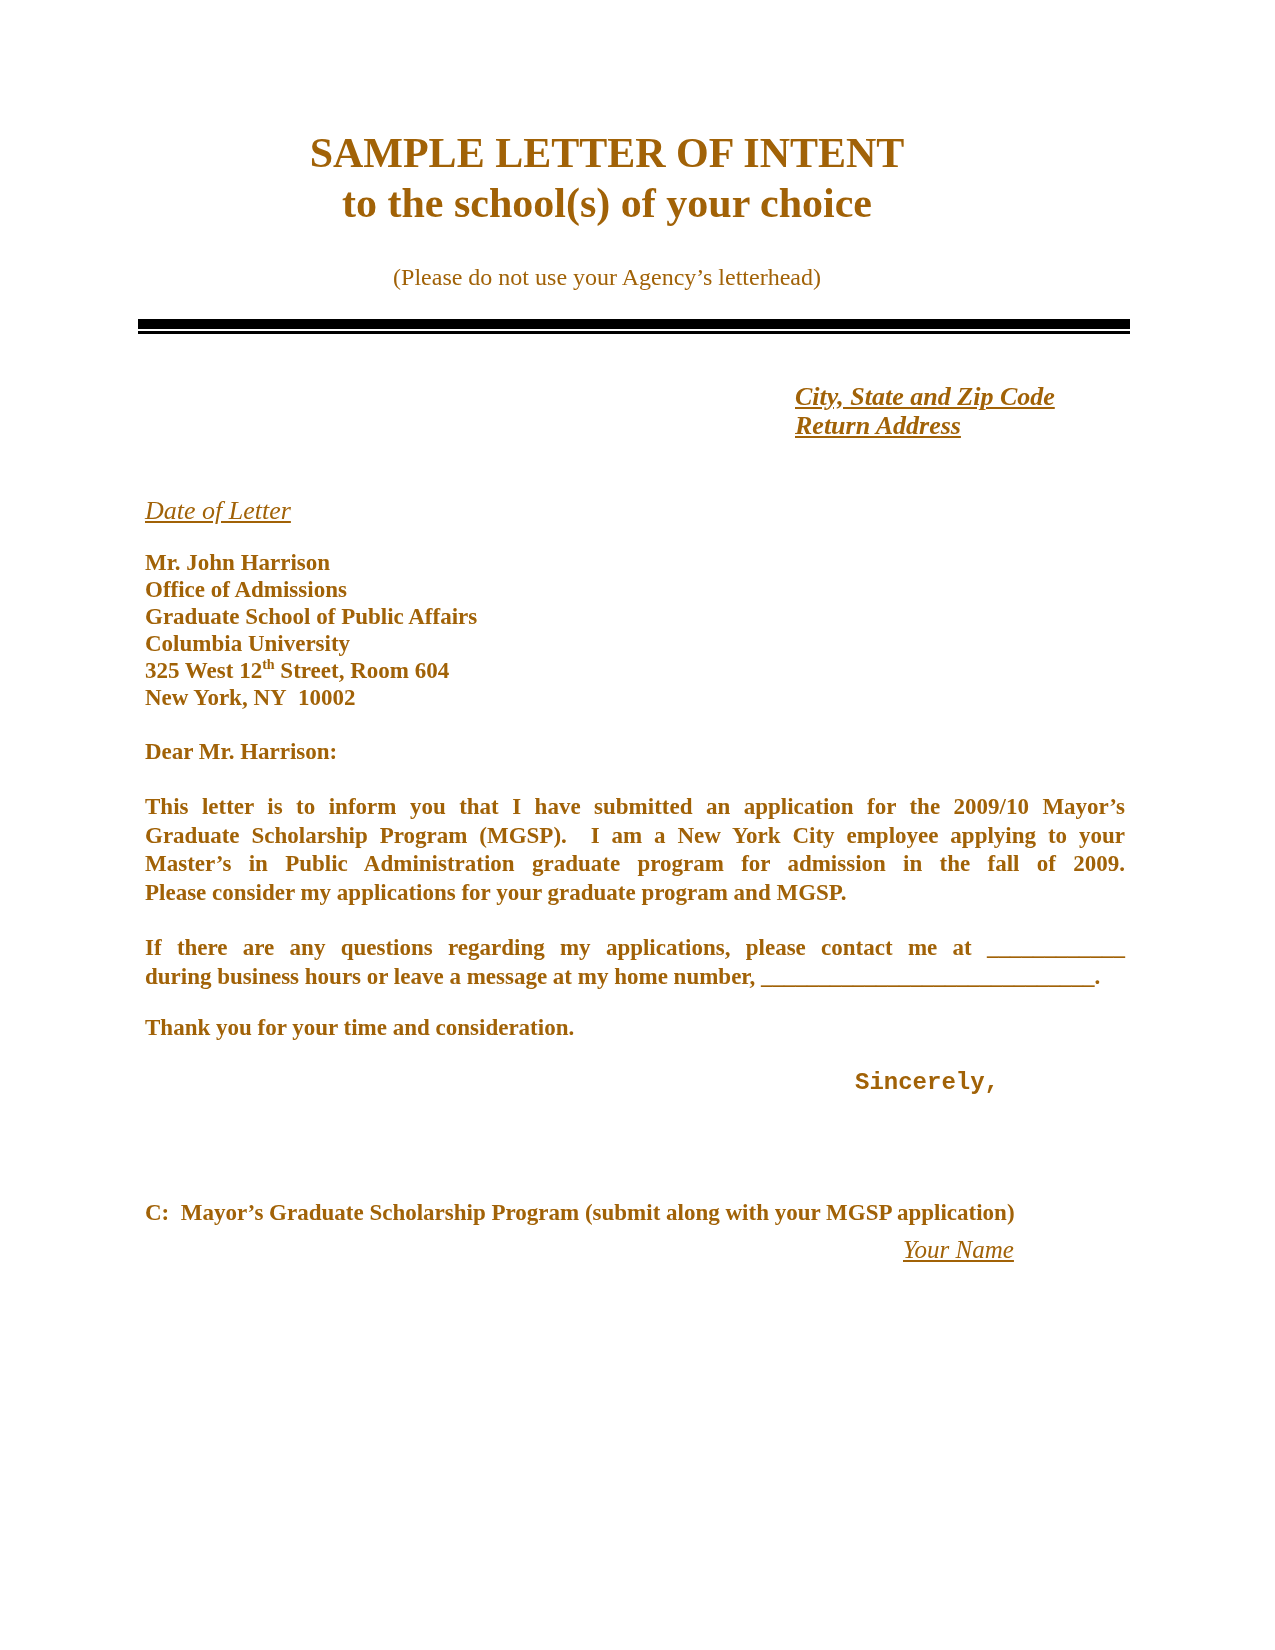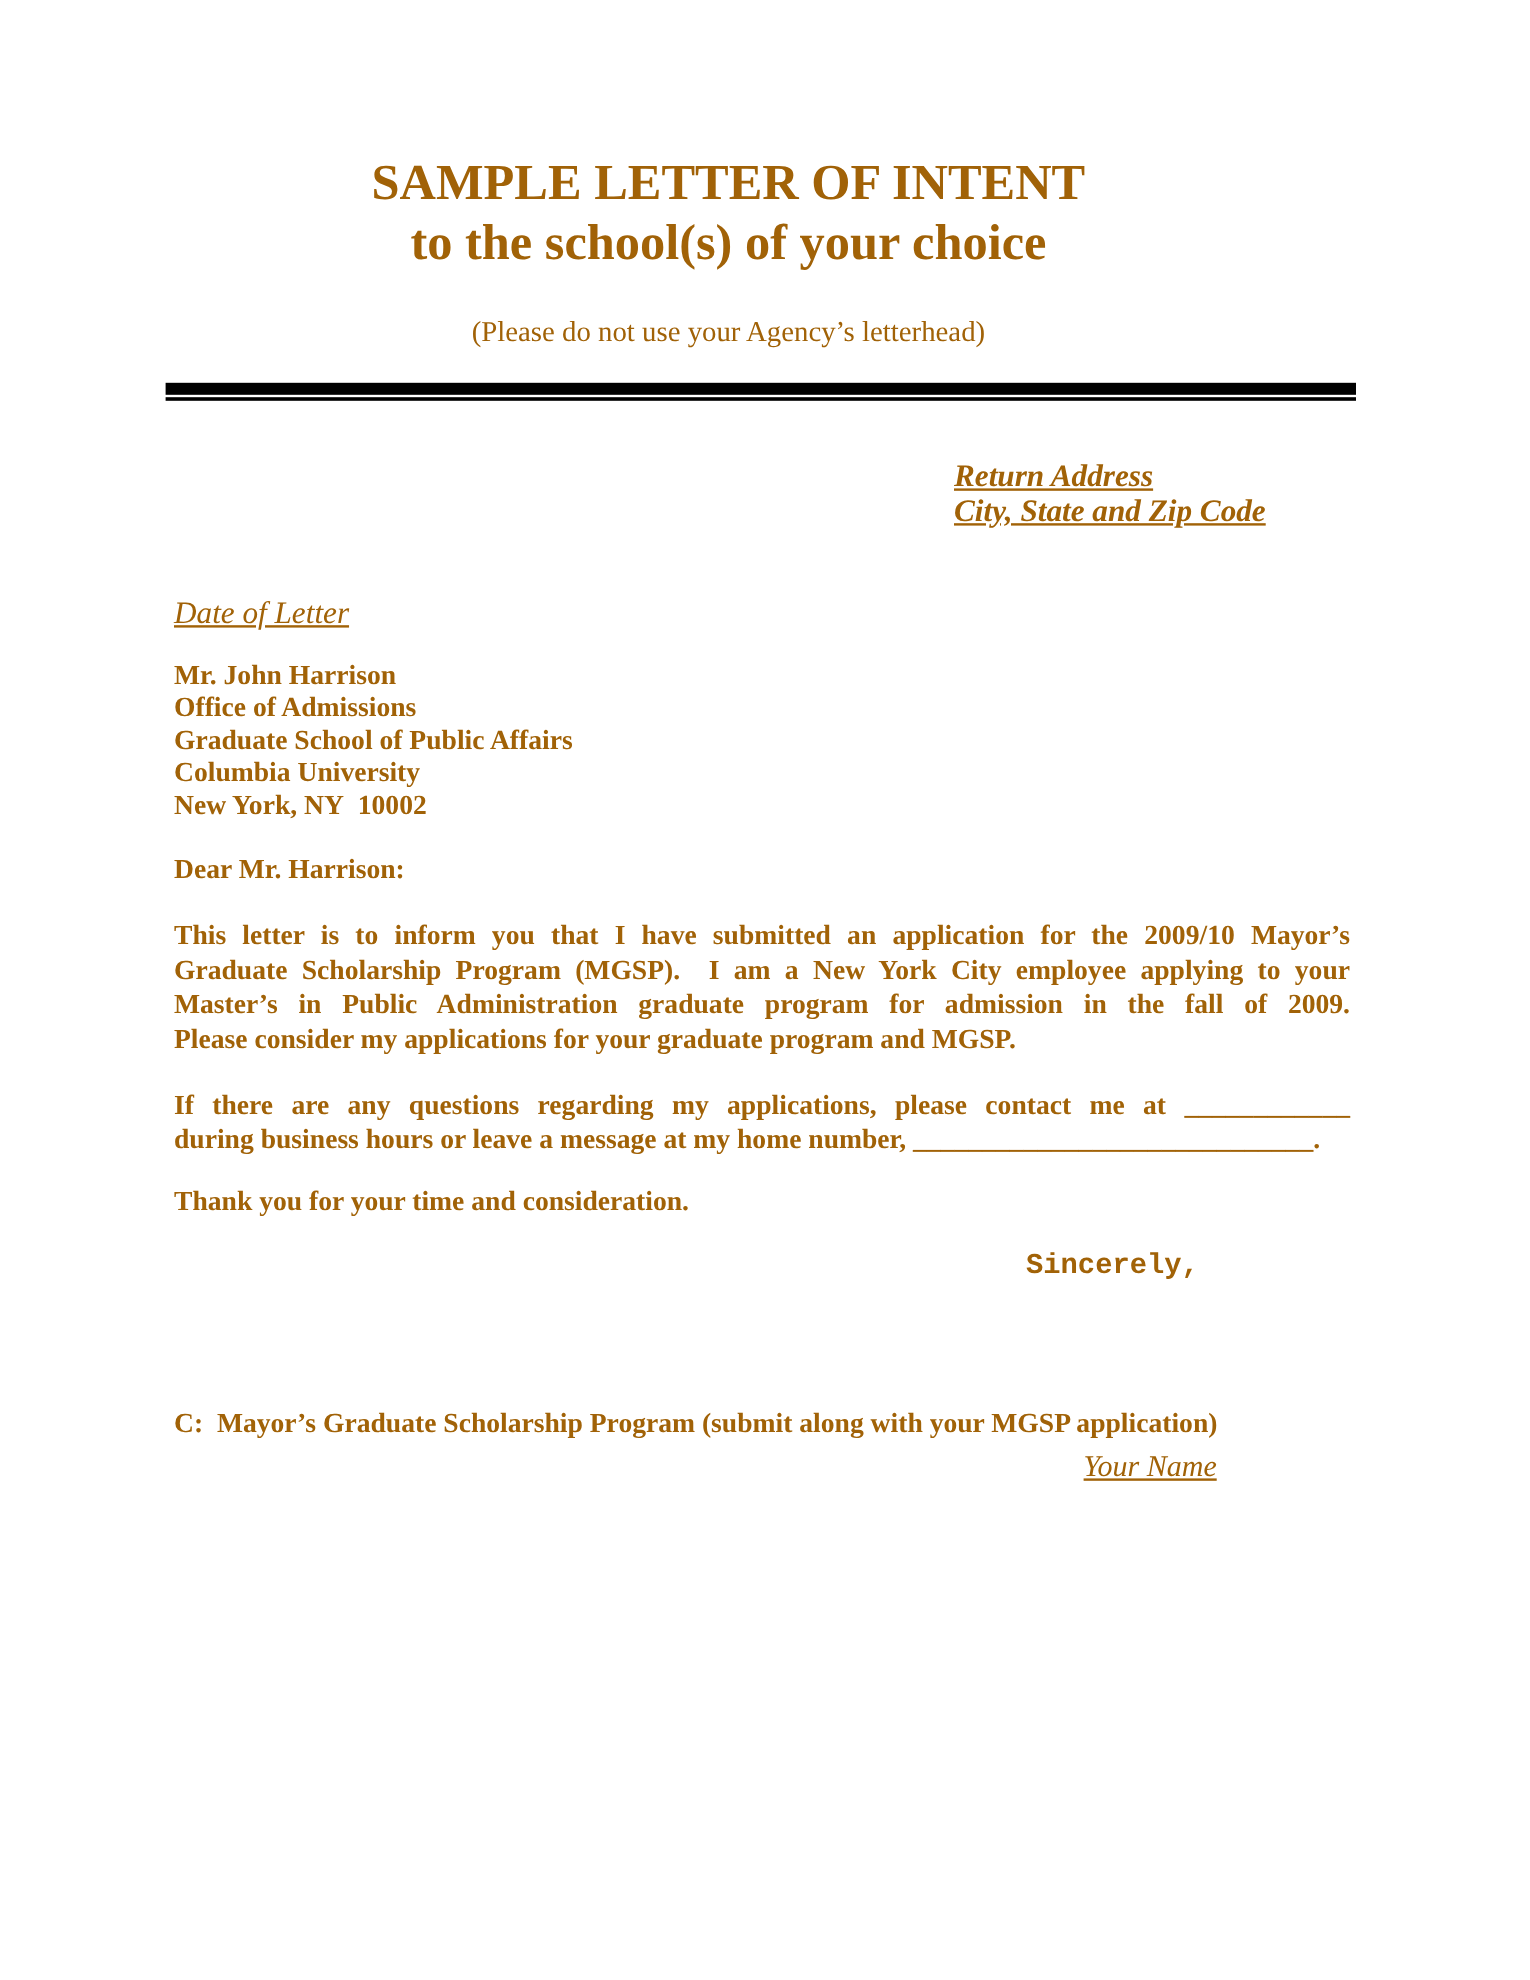--- a/index.html
+++ b/index.html
@@ -122,35 +122,36 @@
     </div>
 
     <div class="subtitle">(Please do not use your Agency’s letterhead)</div>
 
     <div class="rule-wrap">
       <div class="rule-thick"></div>
       <div class="rule-thin"></div>
     </div>
 
     <div class="return-address">
+      <div class="line">City, State and Zip Code</div>
       <div class="line">Return Address</div>
-      <div class="line">City, State and Zip Code</div>
     </div>
 
     <div>
       <span class="date-label">Date of Letter</span>
     </div>
 
     <div class="recipient">
       <div>
           <div class="line">Mr. John Harrison</div>
           <div class="line">Office of Admissions</div>
           <div class="line">Graduate School of Public Affairs</div>
           <div class="line">Columbia University</div>
         </div>
+      <div class="line"><span>325 West 12</span><sup>th</sup><span> Street, Room 604</span></div>
       <div class="line">New York, NY&nbsp; 10002</div>
     </div>
 
     <div class="salutation">Dear Mr. Harrison:</div>
 
     <div class="para">
         <div class="line justify">This letter is to inform you that I have submitted an application for the 2009/10 Mayor’s</div>
         <div class="line justify">Graduate Scholarship Program (MGSP).&nbsp; I am a New York City employee applying to your</div>
         <div class="line justify">Master’s in Public Administration graduate program for admission in the fall of 2009.</div>
         <div class="line">Please consider my applications for your graduate program and MGSP.</div>

